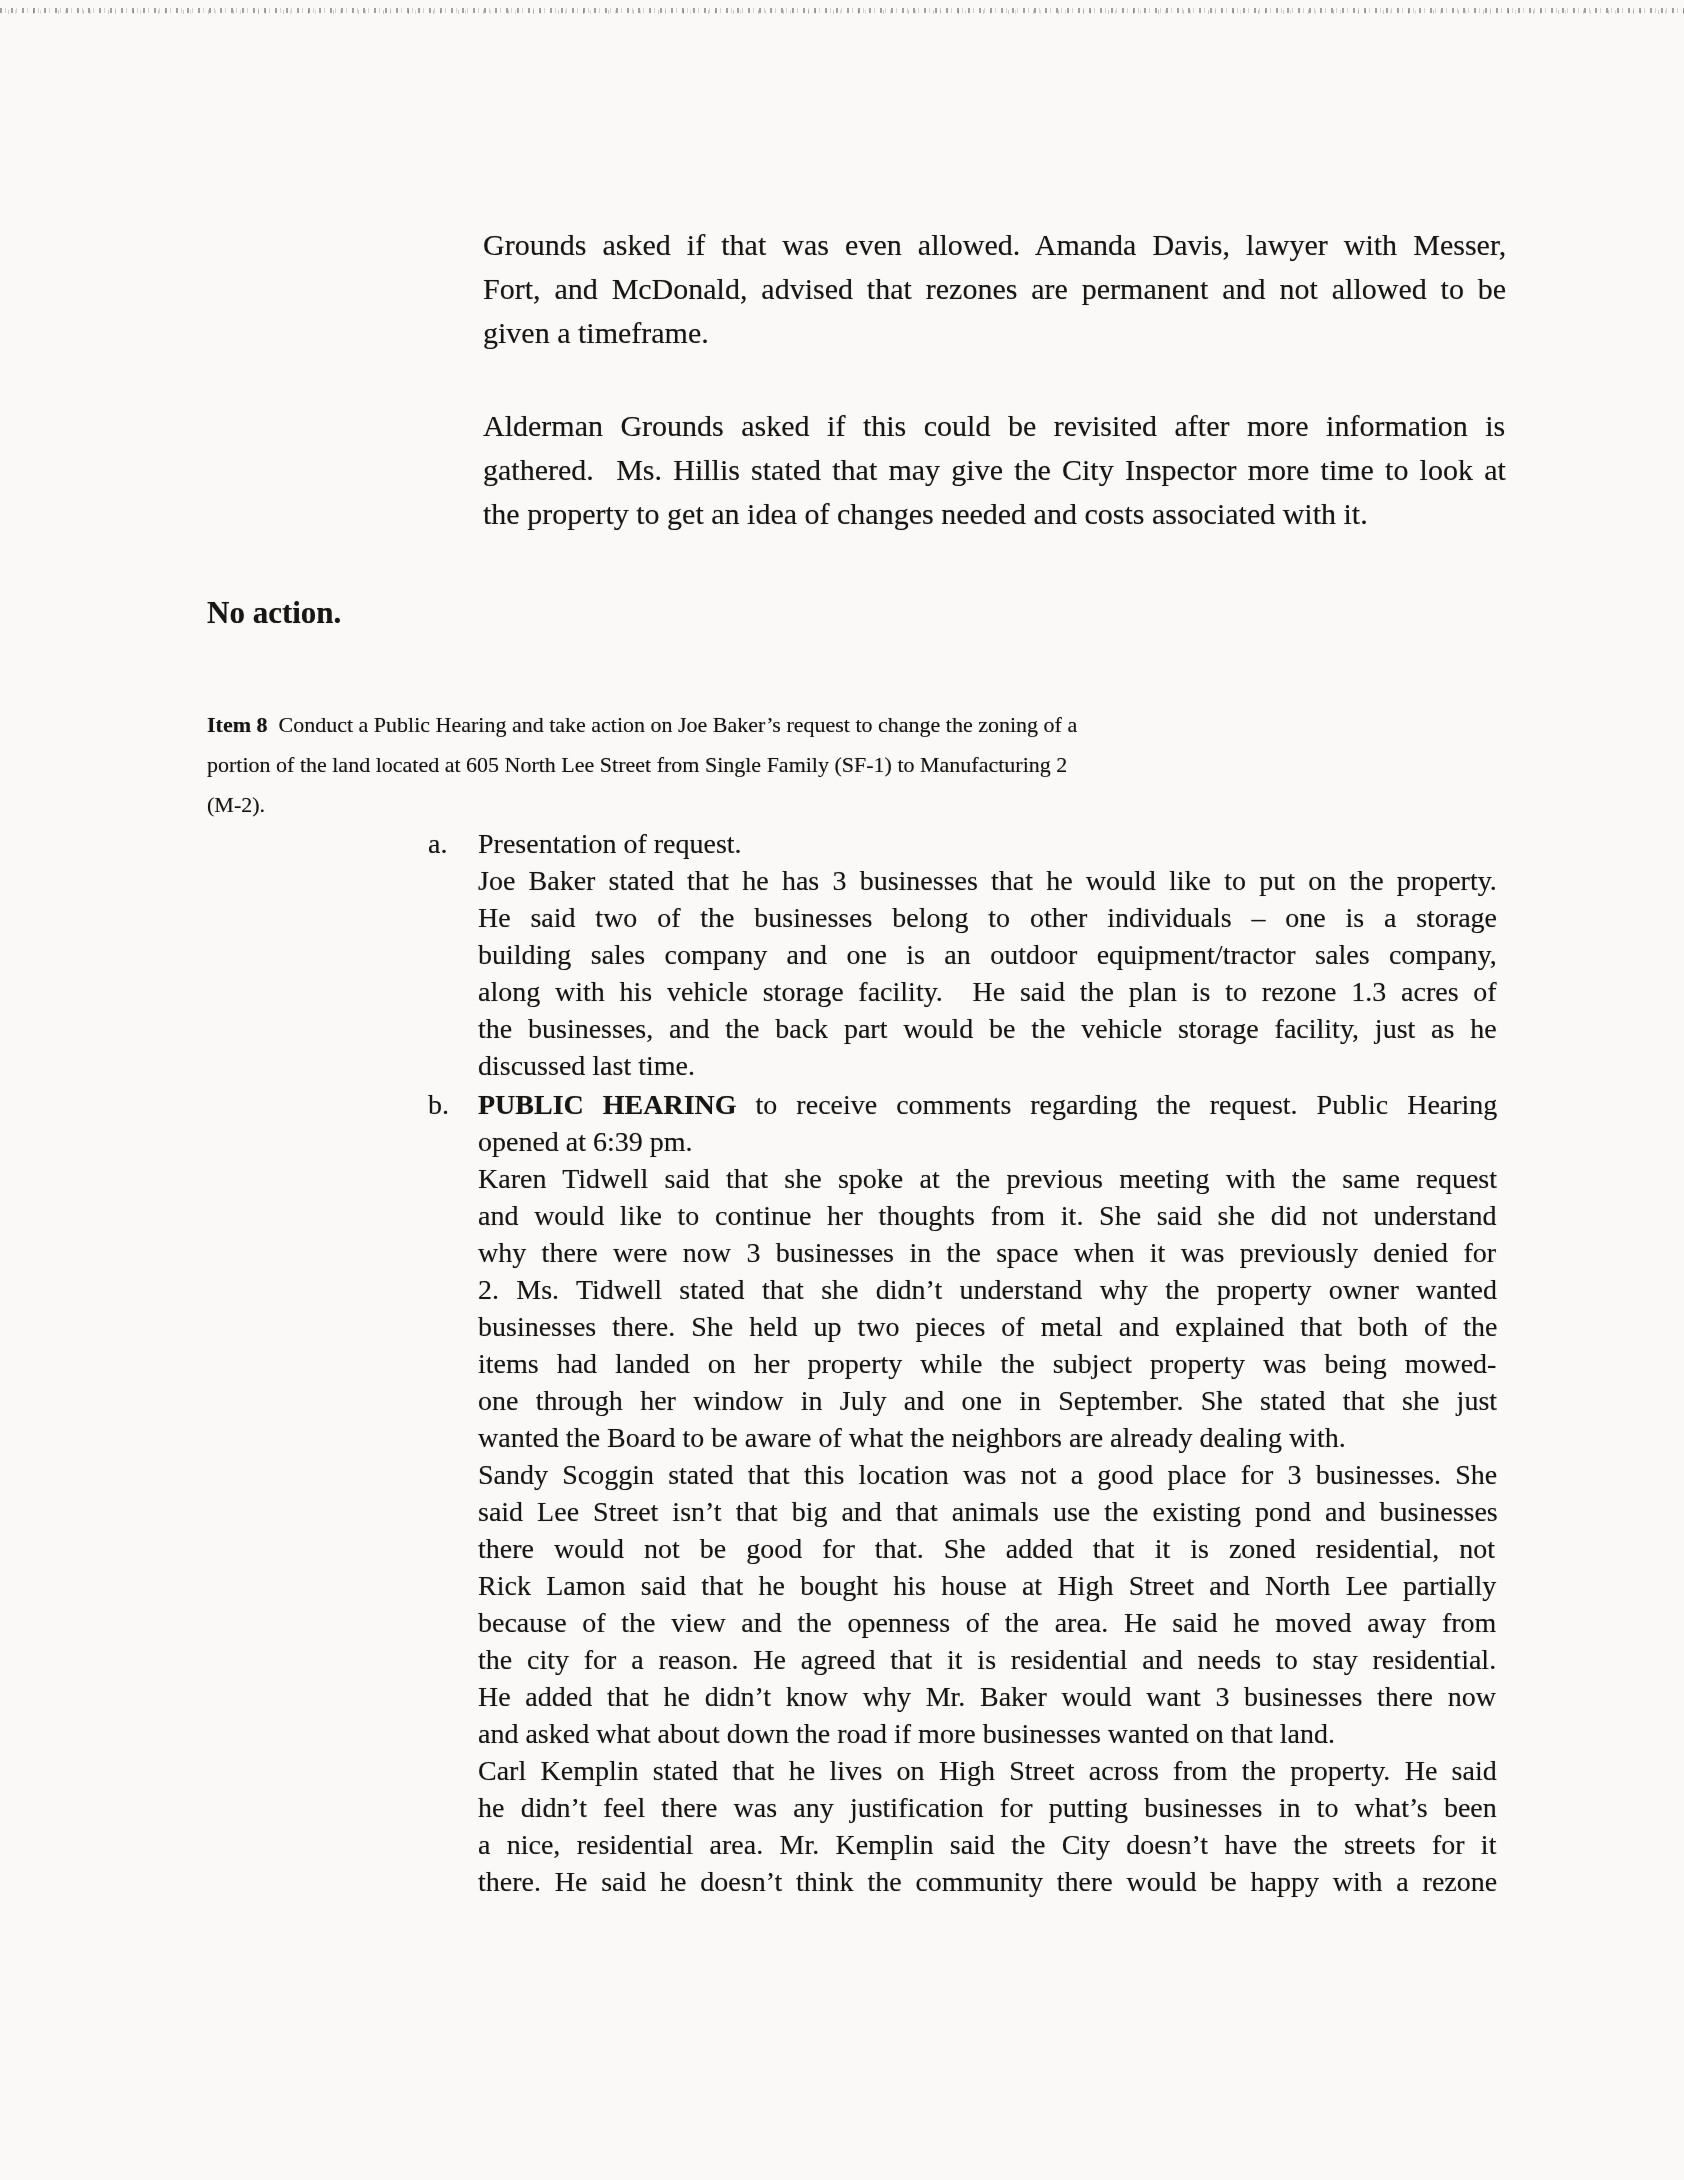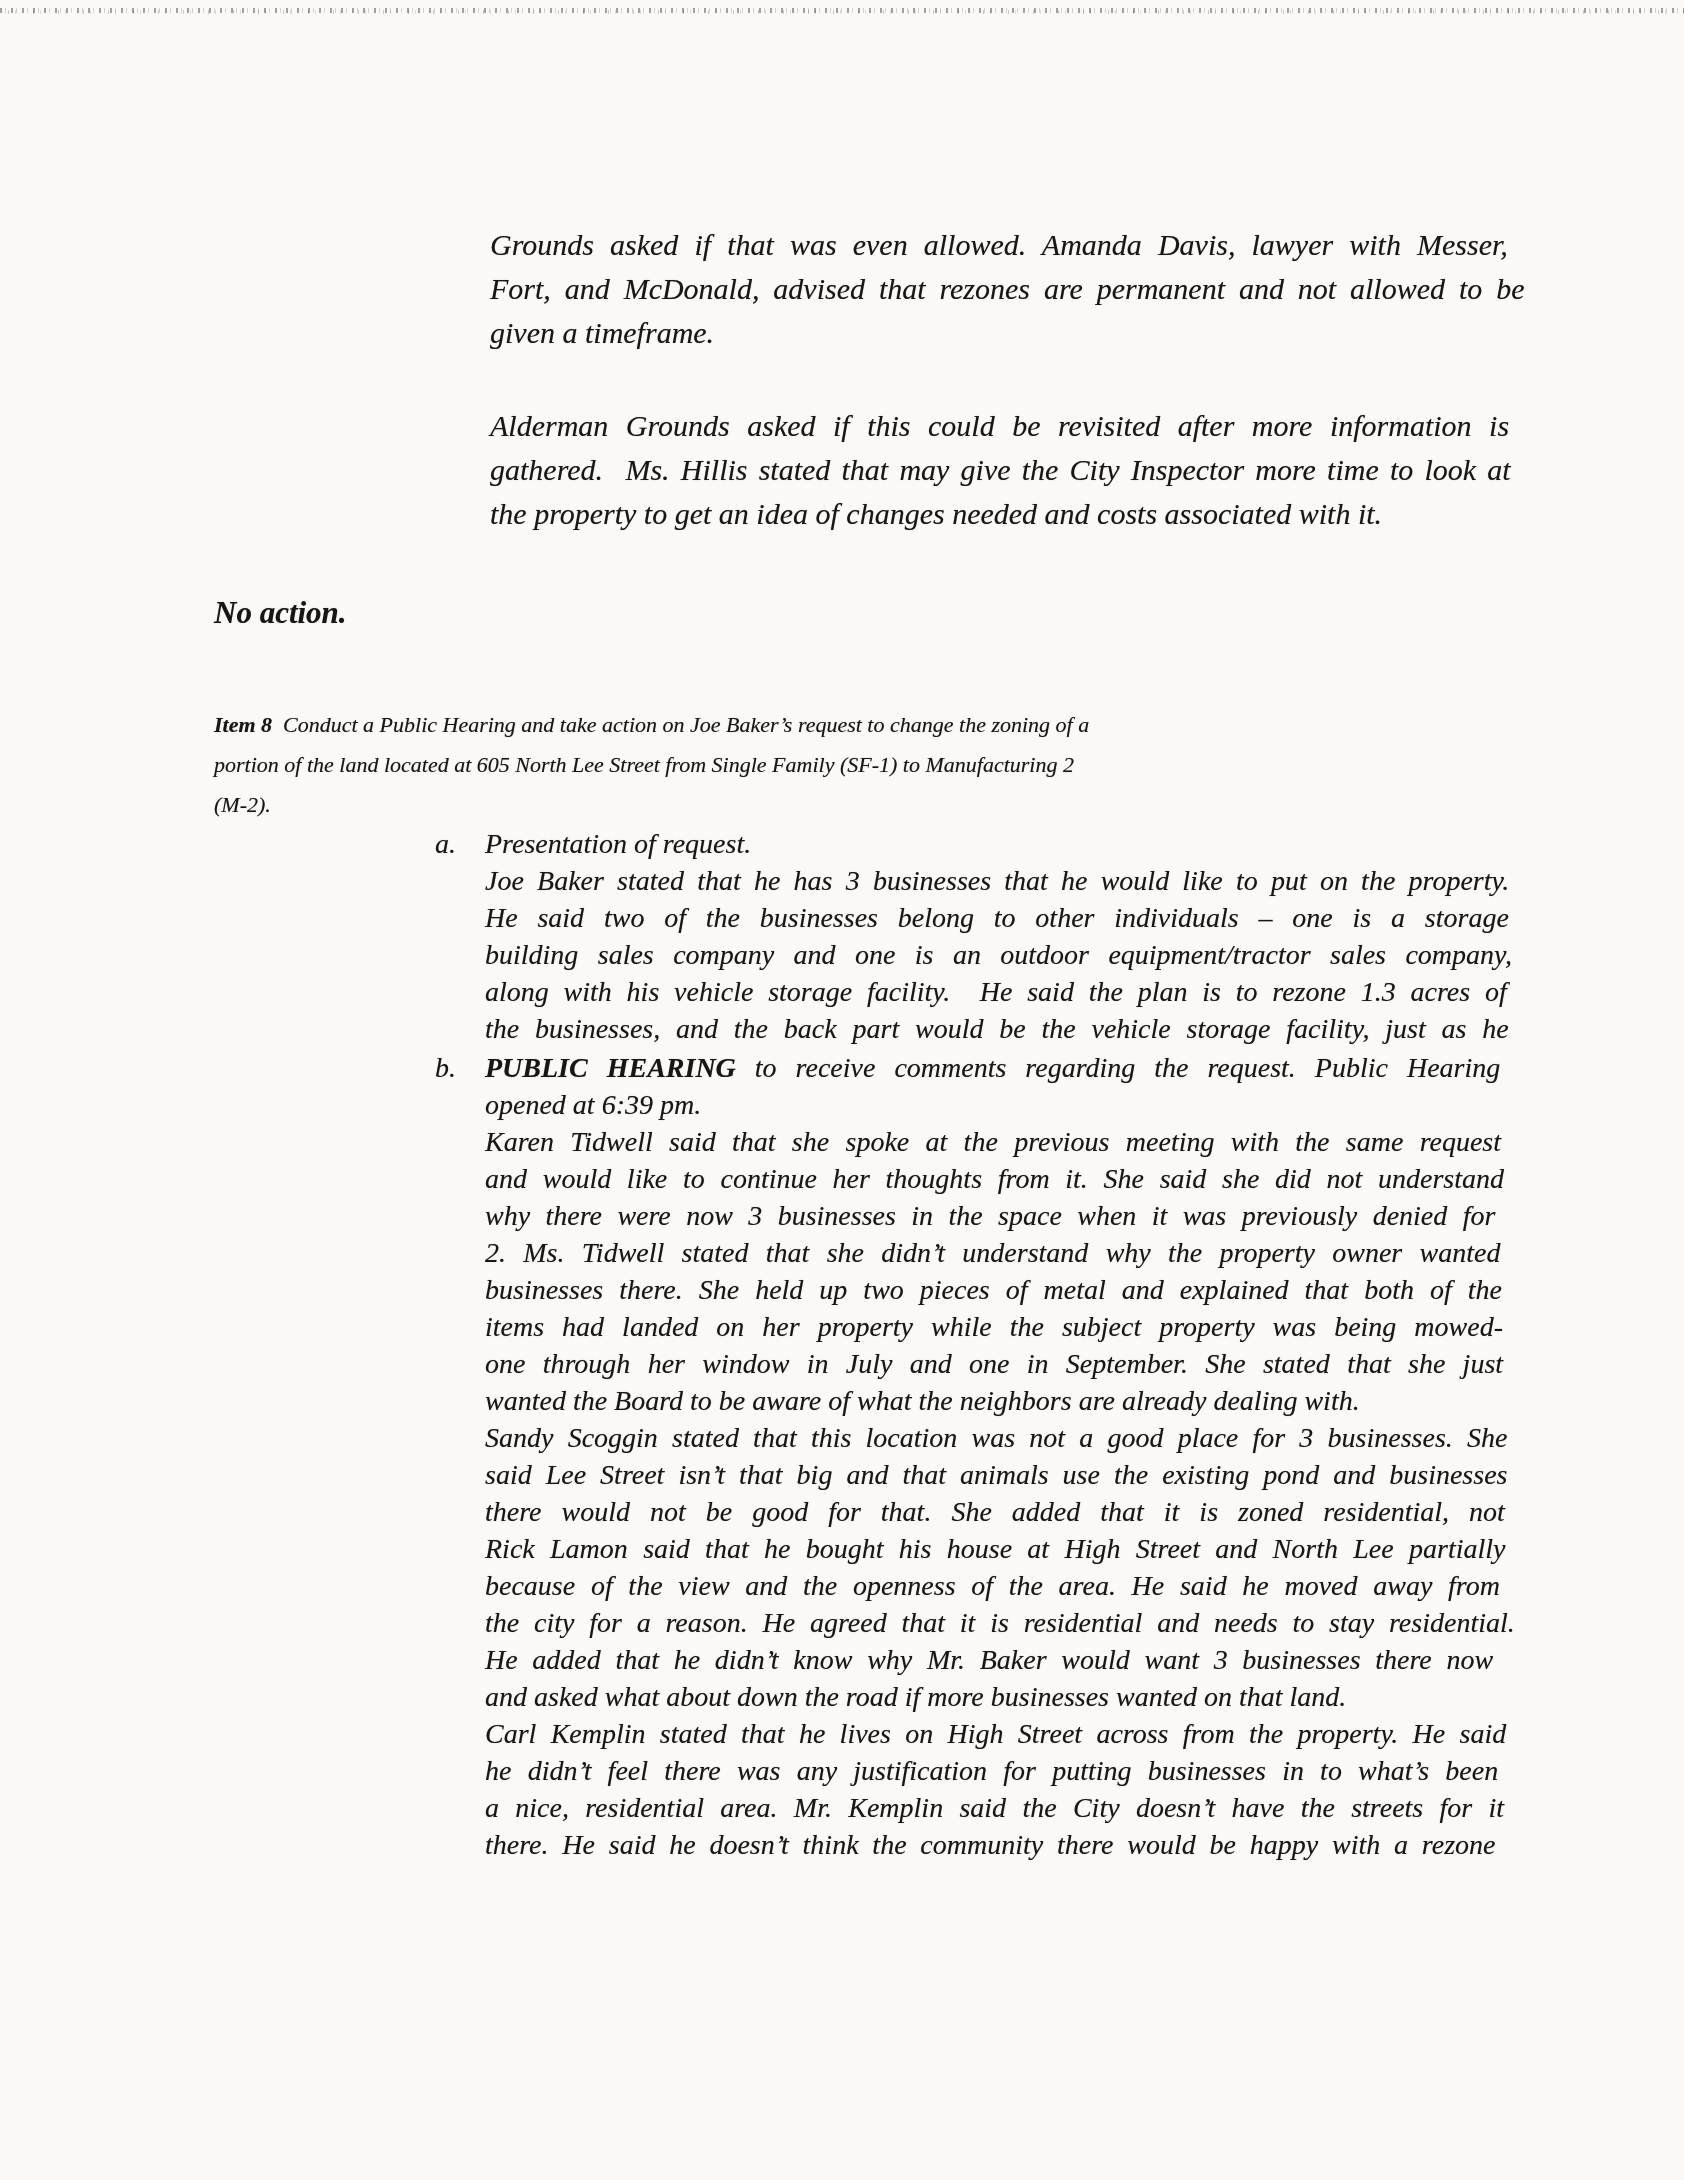--- a/index.html
+++ b/index.html
@@ -28,23 +28,22 @@
       repeating-linear-gradient(90deg,
         transparent 0 7.7px, rgba(90,88,80,0.30) 7.7px 9.4px,
         transparent 9.4px 15.3px, rgba(90,88,80,0.18) 15.3px 16px, transparent 16px 25px);
     background-position: 0 1.7px, 0 4.3px;
     background-size: auto 5.1px, auto 4.3px;
     background-repeat: repeat-x;
   }
 
   .content {
     position: absolute;
-    left: 214px; top: 0;
+    left: 207px; top: 0;
     width: 1293px;
-    font-style: italic;
   }
 
   .ln {
     white-space: nowrap;
     overflow: visible;
   }
   .ln > span { text-shadow: 0 0 0.9px rgba(25,22,18,0.42); }
   .ln b { font-weight: 700; }
 
   
@@ -118,20 +117,21 @@
       </div>
       <div id="blk-item-a" class="list-item">
         <span class="marker">a.</span>
         <div class="lines">
           <div class="ln"><span style="word-spacing: 0px; letter-spacing: 0px;">Presentation of request.</span></div>
           <div class="ln j"><span style="word-spacing: 6.2px; letter-spacing: 0px;">Joe Baker stated that he has 3 businesses that he would like to put on the property.</span></div>
           <div class="ln j"><span style="word-spacing: 12.8px; letter-spacing: 0px;">He said two of the businesses belong to other individuals – one is a storage</span></div>
           <div class="ln j"><span style="word-spacing: 12.4px; letter-spacing: 0px;">building sales company and one is an outdoor equipment/tractor sales company,</span></div>
           <div class="ln j"><span style="word-spacing: 7.8px; letter-spacing: 0px;">along with his vehicle storage facility.&nbsp; He said the plan is to rezone 1.3 acres of</span></div>
           <div class="ln j"><span style="word-spacing: 8.8px; letter-spacing: 0px;">the businesses, and the back part would be the vehicle storage facility, just as he</span></div>
+          <div class="ln"><span style="word-spacing: 0px; letter-spacing: 0px;">discussed last time.</span></div>
         </div>
       </div>
       <div id="blk-item-b" class="list-item">
         <span class="marker">b.</span>
         <div class="lines">
           <div class="ln j"><span style="word-spacing: 12px; letter-spacing: 0px;"><b>PUBLIC HEARING</b><span> to receive comments regarding the request. Public Hearing</span></span></div>
           <div class="ln"><span style="word-spacing: 0px; letter-spacing: 0px;">opened at 6:39 pm.</span></div>
           <div class="ln j"><span style="word-spacing: 9.3px; letter-spacing: 0px;">Karen Tidwell said that she spoke at the previous meeting with the same request</span></div>
           <div class="ln j"><span style="word-spacing: 8.7px; letter-spacing: 0px;">and would like to continue her thoughts from it. She said she did not understand</span></div>
           <div class="ln j"><span style="word-spacing: 8.4px; letter-spacing: 0px;">why there were now 3 businesses in the space when it was previously denied for</span></div>

